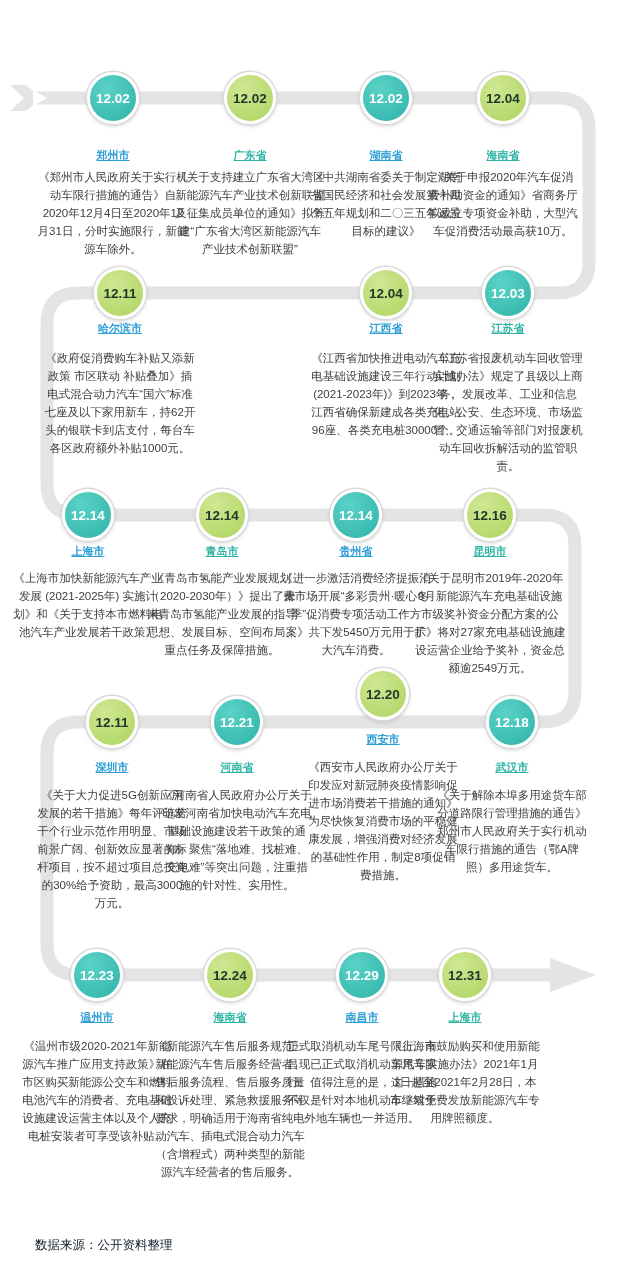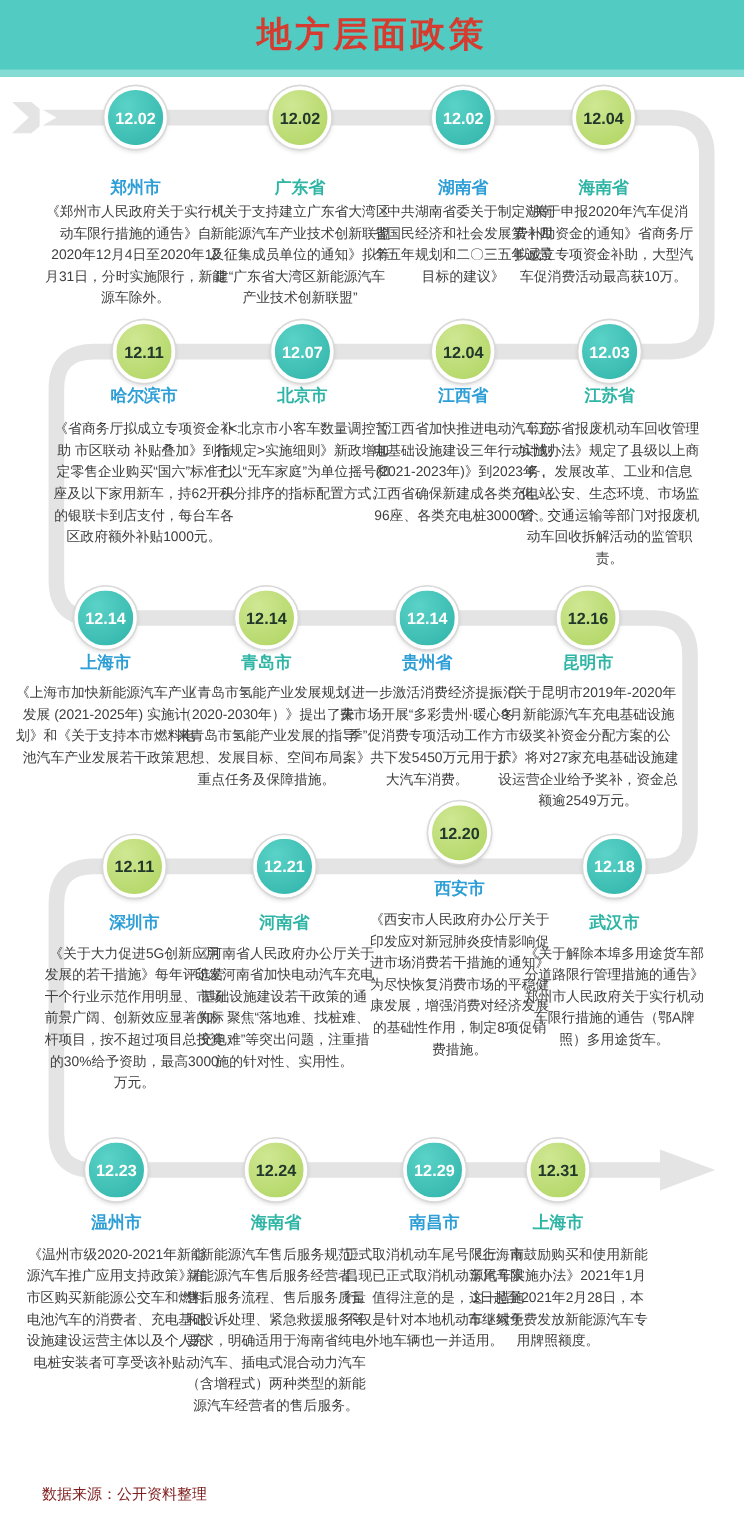--- a/index.html
+++ b/index.html
@@ -11,41 +11,38 @@
   .header h1{margin:0;font-size:29px;font-weight:bold;letter-spacing:3px;color:var(--title-color,#d63b2f);}
   
   .ribbon-svg{position:absolute;left:0;top:0;z-index:0;}
   
   .cell{position:absolute;width:152px;z-index:2;text-align:center;}
   .circle{width:46px;height:46px;margin:0 auto;border-radius:50%;border:3px solid #fff;
           box-shadow:0 0 0 1.5px #d9d9d9,0 2px 4px rgba(0,0,0,.18);
           display:flex;align-items:center;justify-content:center;font-size:13.5px;font-weight:bold;}
   .circle.teal{background:radial-gradient(circle at 35% 28%,#5ad2c7,var(--circle-teal,#2fb3a9));color:#fff;}
   .circle.green{background:radial-gradient(circle at 35% 28%,#cfe793,var(--circle-green,#aed45f));color:#21382a;}
-  .rname{position:absolute;left:0;right:0;font-size:14px;font-weight:bold;}
+  .rname{position:absolute;left:0;right:0;font-size:11px;font-weight:bold;text-decoration:underline;}
   .rname.blue{color:var(--region-blue,#2d9ed6);}
   .rname.tealc{color:var(--region-teal,#2fb5a5);}
   .desc{position:absolute;left:50%;transform:translateX(-50%);width:152px;font-size:11.5px;line-height:18px;
         color:var(--text-color,#3d3d3d);text-align:center;}
   
   .r1 .rname{top:76px;} .r1 .desc{top:96px;}
   .r2 .rname{top:54px;} .r2 .desc{top:82px;}
   .r3 .rname{top:55px;} .r3 .desc{top:80px;}
   .r4 .rname{top:64px;} .r4 .desc{top:90px;}
   .r5 .rname{top:61px;} .r5 .desc{top:88px;}
-  .footer{position:absolute;left:35px;top:1237px;font-size:12.5px;color:#7f1d1d;}
+  .footer{position:absolute;left:35px;top:1237px;font-size:12.5px;color:#0f172a;}
 </style>
 </head>
 <body>
 
 <div class="canvas">
 
-  <div class="header">
-    <h1>地方层面政策</h1>
-  </div>
 
   <svg class="ribbon-svg" width="620" height="1266" viewBox="0 0 620 1266">
     <polygon points="10,85 26,85 42,98 26,111 10,111 24,98" fill="#e4e4e4"></polygon>
     <path d="M 36 98 H 558 Q 589 98 589 129 V 262 Q 589 293 558 293 H 78 Q 47 293 47 324 V 484 Q 47 515 78 515 H 544 Q 575 515 575 546 V 691 Q 575 722 544 722 H 78 Q 47 722 47 753 V 944 Q 47 975 78 975 H 554" fill="none" stroke="#e4e4e4" stroke-width="13"></path>
     <polygon points="33,90 33,106 47,98" fill="#ffffff"></polygon>
     <polygon points="550,958 550,992 596,975" fill="#e4e4e4"></polygon>
   </svg>
 
   <div class="cell r1" style="left:37px;top:72px">
     <div class="circle teal">
@@ -74,28 +71,21 @@
       </div>
     <div class="rname tealc">海南省</div>
     <div class="desc">《关于申报2020年汽车促消费补助资金的通知》省商务厅拟成立专项资金补助，大型汽车促消费活动最高获10万。</div>
   </div>
 
   <div class="cell r2" style="left:44px;top:267px">
     <div class="circle green">
         <span>12.11</span>
       </div>
     <div class="rname blue">哈尔滨市</div>
-    <div class="desc">《省商务厅拟成立专项资金补助 市区联动 补贴叠加》到指定零售企业购买“国六”标准七座及以下家用新车，持62开头的银联卡到店支付，每台车各区政府额外补贴1000元。</div>
-  </div>
-  <div class="cell r2" style="left:176px;top:267px">
-    <div class="circle teal">
-        <span>12.07</span>
-      </div>
-    <div class="rname tealc">北京市</div>
-    <div class="desc">《&lt;北京市小客车数量调控暂行规定&gt;实施细则》新政增加了以“无车家庭”为单位摇号和积分排序的指标配置方式。</div>
+    <div class="desc">《政府促消费购车补贴又添新政策 市区联动 补贴叠加》插电式混合动力汽车“国六”标准七座及以下家用新车，持62开头的银联卡到店支付，每台车各区政府额外补贴1000元。</div>
   </div>
   <div class="cell r2" style="left:310px;top:267px">
     <div class="circle green">
         <span>12.04</span>
       </div>
     <div class="rname blue">江西省</div>
     <div class="desc">《江西省加快推进电动汽车充电基础设施建设三年行动计划(2021-2023年)》到2023年，江西省确保新建成各类充电站96座、各类充电桩30000个。</div>
   </div>
   <div class="cell r2" style="left:432px;top:267px">
     <div class="circle teal">

